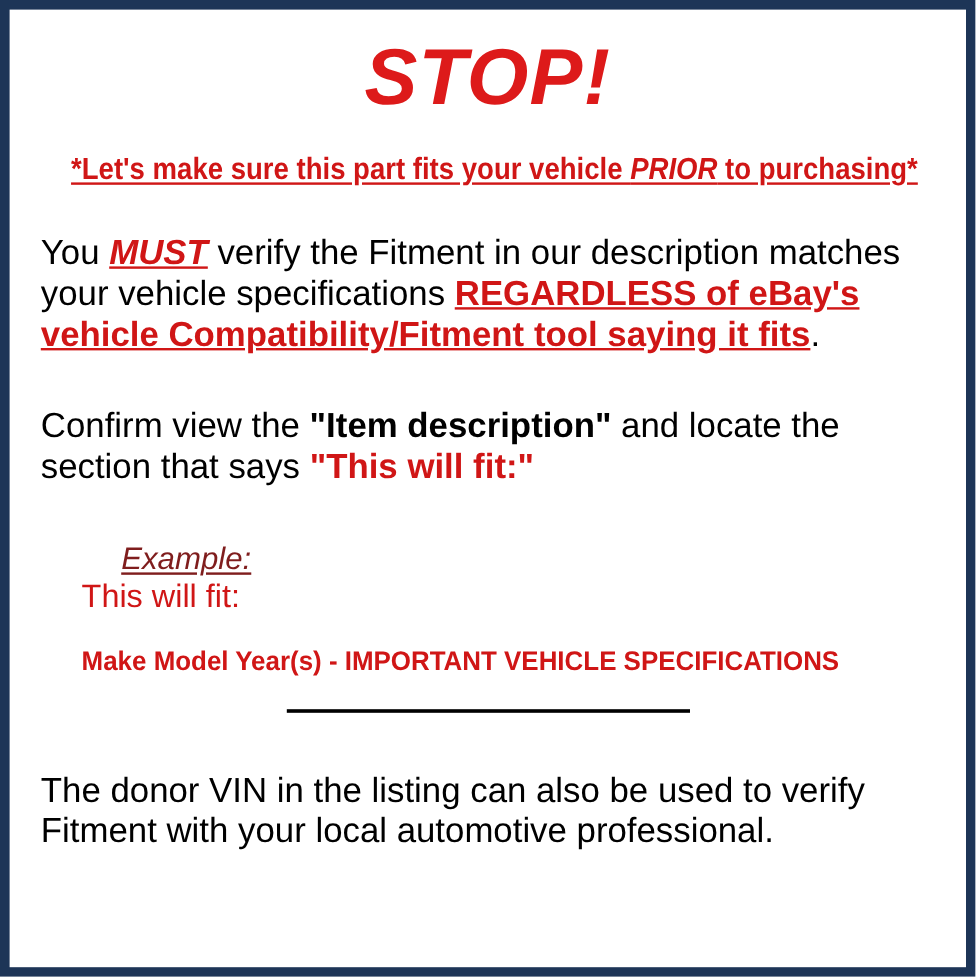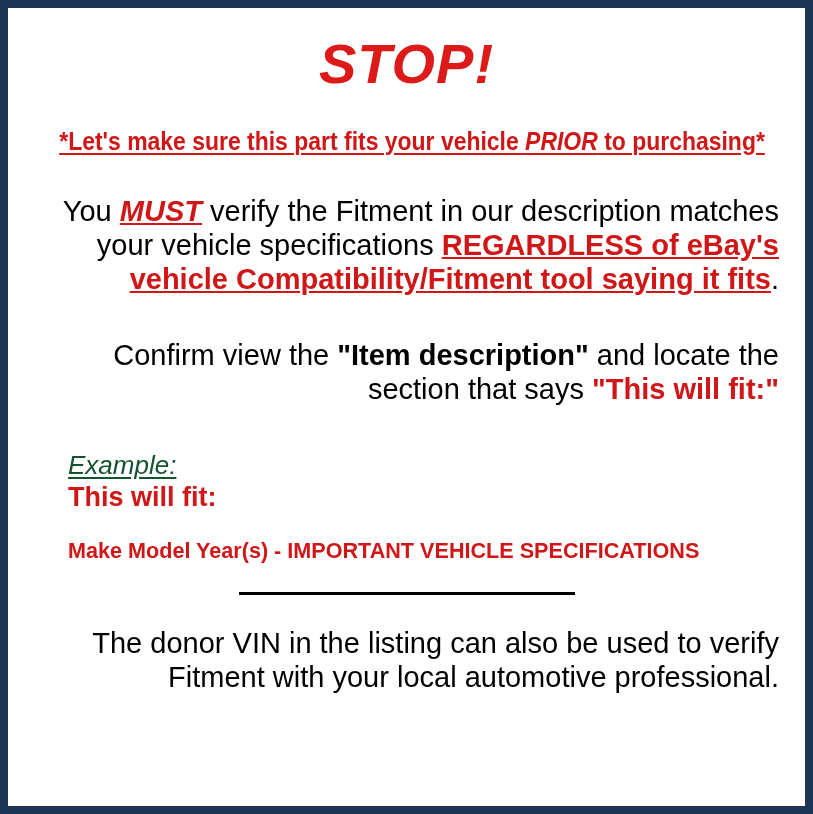--- a/index.html
+++ b/index.html
@@ -32,21 +32,21 @@
     text-align: center;
     display: block;
   }
 
   
   #stop-title {
     color: #dd1a1a;
     font-family: "Liberation Sans", sans-serif;
     font-weight: bold;
     font-style: italic;
-    font-size: 56px;
+    font-size: 66px;
     line-height: 96px;
     letter-spacing: 1px;
     margin: 8px 0 0 0;
     text-align: center;
     white-space: nowrap;
   }
 
   
   #subtitle-line {
     margin-top: 14px;
@@ -69,21 +69,21 @@
     font-style: italic;
   }
 
   
   .para {
     color: #000000;
     font-size: 29px;
     line-height: 34px;
     margin: 0;
     padding: 0 14px;
-    text-align: right;
+    text-align: left;
   }
   .para .red-ul-bold-ital {
     color: #d01616;
     font-weight: bold;
     font-style: italic;
     text-decoration: underline;
     text-underline-offset: 2px;
   }
   .para .red-ul-bold {
     color: #d01616;
@@ -103,31 +103,32 @@
   #para-must      { margin-top: 34px; }
   #para-itemdesc  { margin-top: 42px; }
 
   
   #example-block {
     margin-top: 44px;
     padding-left: 48px;
     text-align: left;
   }
   #example-label {
-    color: #14532d;
+    color: #7f1d1d;
     font-size: 26px;
     font-style: italic;
     text-decoration: underline;
     text-underline-offset: 3px;
     line-height: 30px;
     display: inline-block;
+    margin-left: 33px;
   }
   #example-willfit {
     color: #d01616;
-    font-weight: bold;
+    font-weight: normal;
     font-size: 27px;
     line-height: 30px;
     margin-top: 2px;
   }
   #example-spec {
     color: #d01616;
     font-weight: bold;
     font-size: 22.5px;
     line-height: 26px;
     margin-top: 26px;
@@ -144,21 +145,21 @@
   }
   #divider-rule {
     display: inline-block;
     width: 336px;
     height: 3px;
     background: #000000;
     vertical-align: middle;
   }
 
   #para-confirm   { margin-top: 22px; }
-  #para-vin       { margin-top: 28px; }
+  #para-vin       { margin-top: 44px; }
 </style>
 </head>
 <body>
 
 <div id="notice-card">
   <div class="inner">
 
     <div id="stop-title">STOP!</div>
 
     <div id="subtitle-line">

